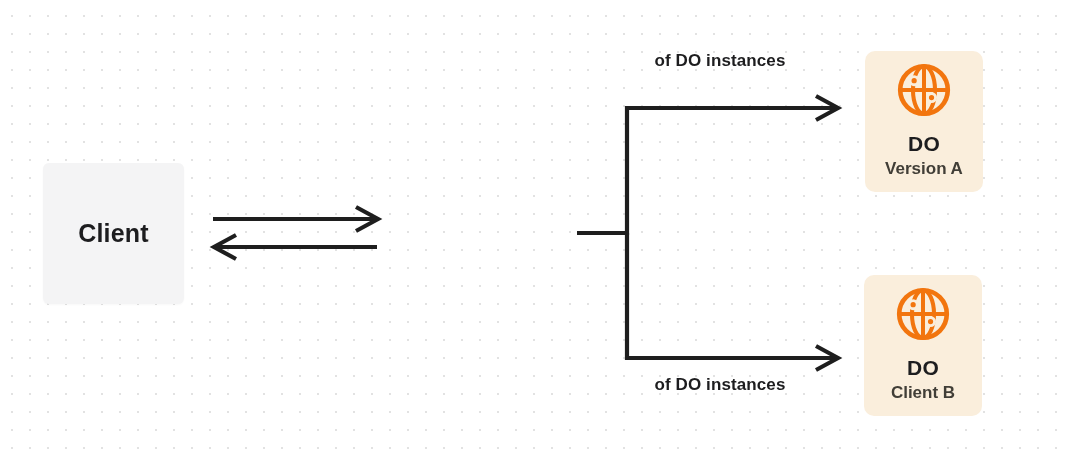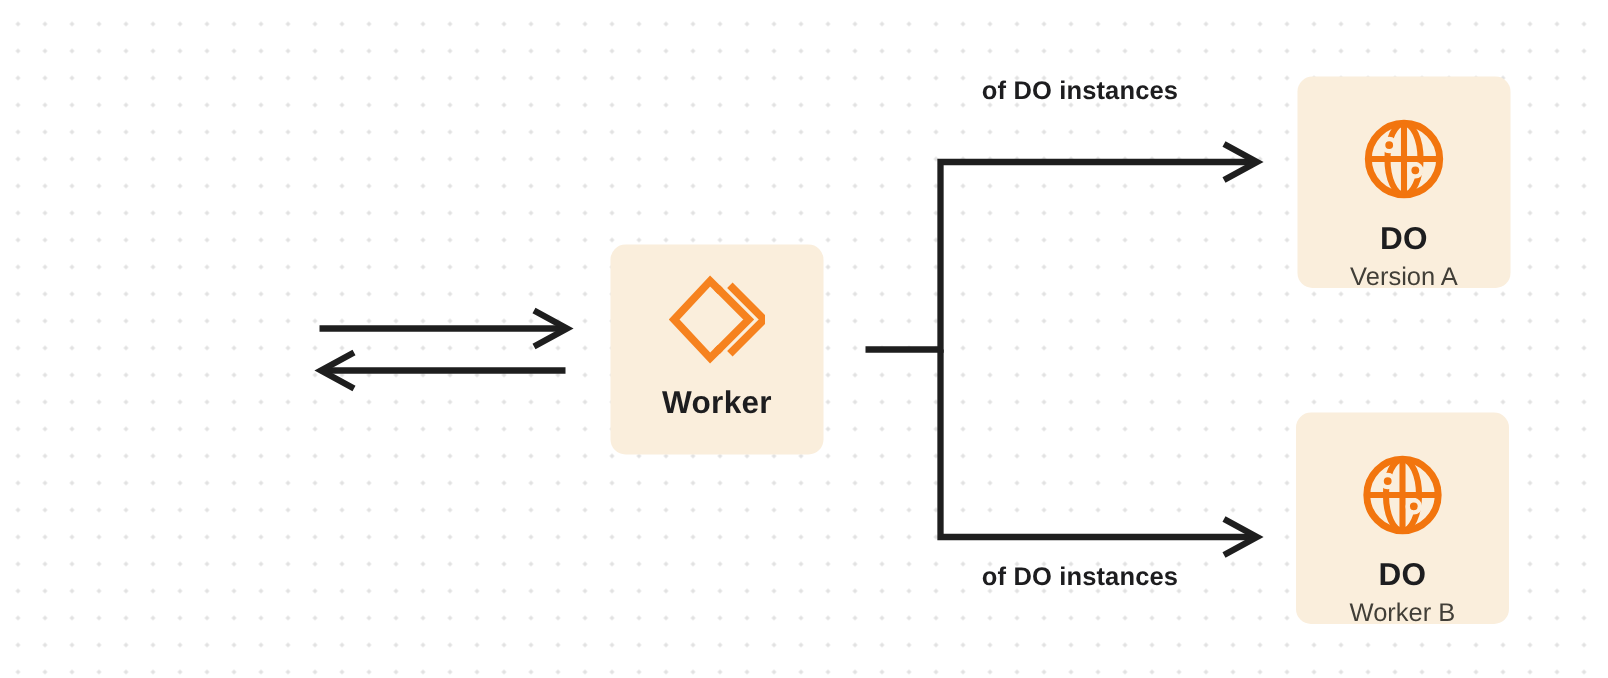--- a/index.html
+++ b/index.html
@@ -44,37 +44,37 @@
     background:var(--box-cream);
     justify-content:flex-start;
     padding-top:19px;
   }
   .node-worker .icon{width:64px;height:62px;}
   .node-worker .node-label{
     margin-top:13px;
     font-size:21px;font-weight:700;color:var(--text-primary);letter-spacing:.2px;
   }
   .node-do{
-    width:142px;height:141px;
+    width:118px;height:141px;
     background:var(--box-cream);
     justify-content:flex-start;
-    padding-top:26px;
+    padding-top:10px;
     text-align:center;
   }
   .node-do-a{left:865px;top:51px;}
   .node-do-b{left:864px;top:275px;}
   .node-do .icon{width:58px;height:58px;}
   .node-do .node-title{
     margin-top:14px;
     font-size:21px;font-weight:700;color:var(--text-primary);letter-spacing:.3px;
     line-height:1;
   }
   .node-do .node-subtitle{
     margin-top:6px;
-    font-size:17px;font-weight:400;color:var(--text-secondary);
+    font-size:17px;font-weight:700;color:var(--text-secondary);
     line-height:1;
   }
   .edges{position:absolute;left:0;top:0;width:1072px;height:452px;}
   .edges path{
     fill:none;stroke:var(--line-dark);
     stroke-width:4.2;stroke-linecap:butt;stroke-linejoin:miter;
   }
   .split-label{
     position:absolute;width:220px;
     left:610px;
@@ -99,31 +99,24 @@
     <path d="M 377,247 L 218,247"></path>
     <path d="M 236,235 L 214,247 L 236,259"></path>
 
     <path d="M 577,233 L 627,233 L 627,108 L 835,108"></path>
     <path d="M 816,96 L 838,108 L 816,120"></path>
 
     <path d="M 627,233 L 627,358 L 835,358"></path>
     <path d="M 816,346 L 838,358 L 816,370"></path>
   </svg>
 
+  <div class="node node-client">
+    <div class="node-label">Client</div>
+  </div>
 
-  <div class="node node-worker">
-    <span class="icon">
-      <svg viewBox="0 0 112 100" fill="none">
-        <path d="M 60,17 L 48,5 L 6,50 L 48,95 L 60,83" stroke="var(--accent-orange)" stroke-width="9"></path>
-        <path d="M 56,13 L 93,50 L 56,87" stroke="var(--accent-orange)" stroke-width="9"></path>
-        <path d="M 71,10 L 111,50 L 71,90" stroke="var(--accent-orange)" stroke-width="9"></path>
-      </svg>
-    </span>
-    <div class="node-label">Worker</div>
-  </div>
 
   <div class="node node-do node-do-a">
     <span class="icon">
       <svg viewBox="0 0 100 100" fill="none">
         <circle cx="50" cy="50" r="41" stroke="var(--globe-orange)" stroke-width="8"></circle>
         <ellipse cx="50" cy="50" rx="19" ry="41" stroke="var(--globe-orange)" stroke-width="7"></ellipse>
         <line x1="50" y1="9" x2="50" y2="91" stroke="var(--globe-orange)" stroke-width="7"></line>
         <line x1="9" y1="50" x2="91" y2="50" stroke="var(--globe-orange)" stroke-width="7"></line>
         <circle cx="33" cy="34" r="7" fill="var(--globe-orange)" stroke="var(--box-cream)" stroke-width="5"></circle>
         <circle cx="63" cy="63" r="7" fill="var(--globe-orange)" stroke="var(--box-cream)" stroke-width="5"></circle>
@@ -138,21 +131,21 @@
       <svg viewBox="0 0 100 100" fill="none">
         <circle cx="50" cy="50" r="41" stroke="var(--globe-orange)" stroke-width="8"></circle>
         <ellipse cx="50" cy="50" rx="19" ry="41" stroke="var(--globe-orange)" stroke-width="7"></ellipse>
         <line x1="50" y1="9" x2="50" y2="91" stroke="var(--globe-orange)" stroke-width="7"></line>
         <line x1="9" y1="50" x2="91" y2="50" stroke="var(--globe-orange)" stroke-width="7"></line>
         <circle cx="33" cy="34" r="7" fill="var(--globe-orange)" stroke="var(--box-cream)" stroke-width="5"></circle>
         <circle cx="63" cy="63" r="7" fill="var(--globe-orange)" stroke="var(--box-cream)" stroke-width="5"></circle>
       </svg>
     </span>
     <div class="node-title">DO</div>
-    <div class="node-subtitle">Worker B</div>
+    <div class="node-subtitle">Client B</div>
   </div>
 
   <div class="split-label split-label-90">
     <div>of DO instances</div>
   </div>
   <div class="split-label split-label-10">
     <div>of DO instances</div>
   </div>
 
 </div>

